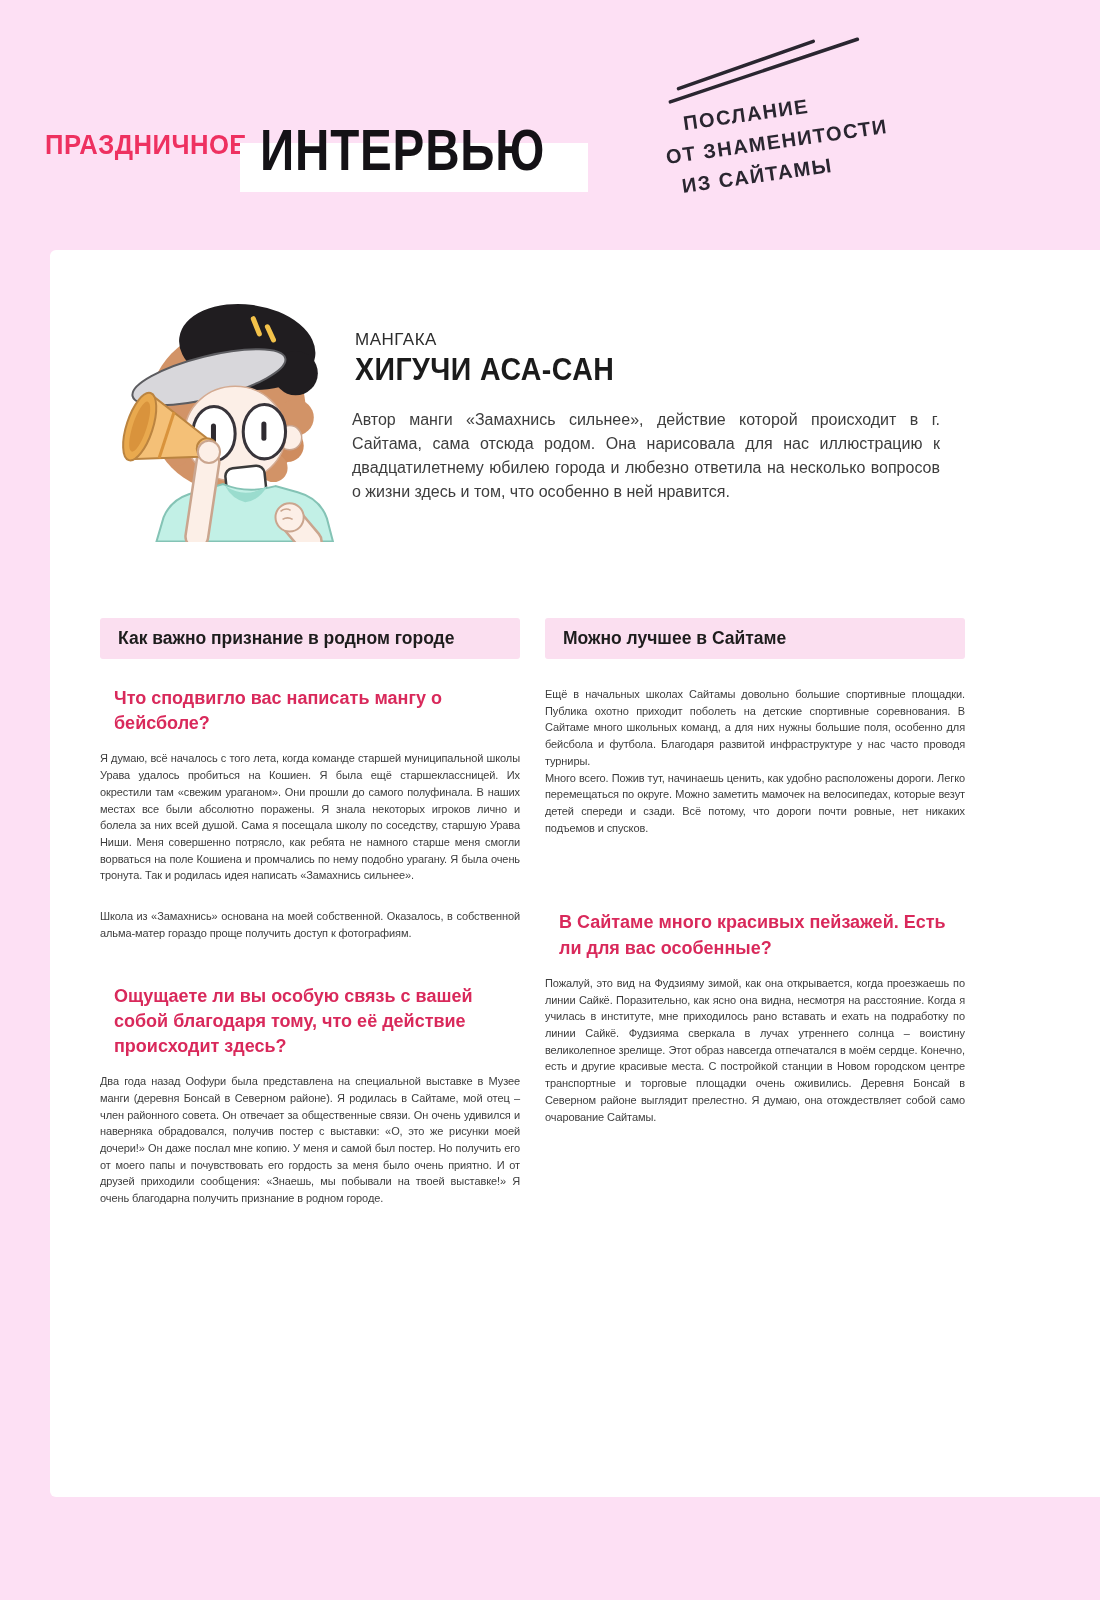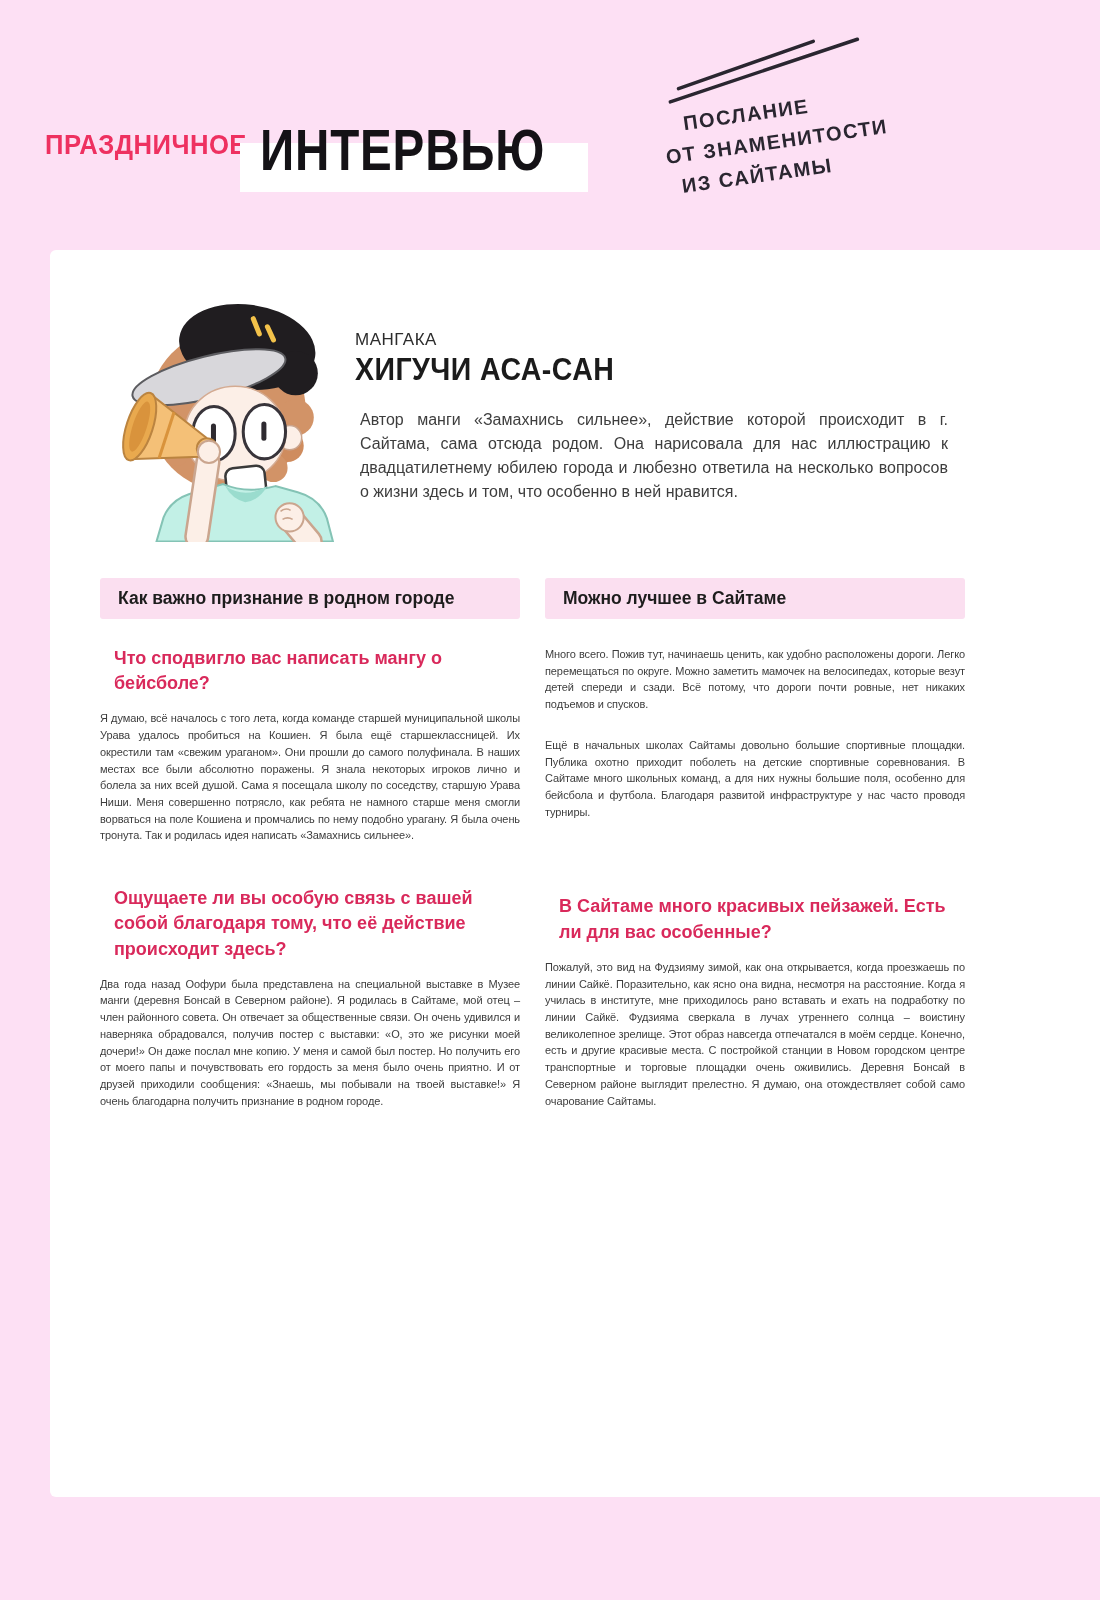--- a/index.html
+++ b/index.html
@@ -42,29 +42,29 @@
   .role{
     position:absolute;left:305px;top:80px;
     font-size:17px;font-weight:500;color:#2c2c2c;letter-spacing:.5px;
   }
   .name{
     position:absolute;left:305px;top:102px;
     font-size:31px;font-weight:800;color:#1b1b1b;
     transform:scaleX(.92);transform-origin:left top;letter-spacing:.5px;
   }
   .intro{
-    position:absolute;left:310px;top:158px;width:588px;
+    position:absolute;left:302px;top:158px;width:588px;
     font-size:16px;line-height:1.5;color:#3d3d3d;text-align:justify;
   }
   
   .columns{
     position:absolute;left:50px;top:328px;width:866px;
     display:flex;gap:25px;
   }
-  .col{width:420px;flex:0 0 420px;}
+  .col{width:420px;flex:0 0 420px;margin-top:40px;}
   .section-bar{
     box-sizing:border-box;height:41px;background:#fbdff0;border-radius:3px;
     display:flex;align-items:center;padding:0 18px;
     font-size:17.5px;font-weight:700;color:#1d1d1d;
     margin-bottom:27px;
   }
   .question{
     color:#d9295b;font-weight:700;font-size:18px;line-height:1.4;
     margin:0 0 14px 14px;
   }
@@ -151,26 +151,27 @@
   <div class="role">МАНГАКА</div>
   <div class="name">ХИГУЧИ АСА-САН</div>
   <div class="intro">Автор манги «Замахнись сильнее», действие которой происходит в г. Сайтама, сама отсюда родом. Она нарисовала для нас иллюстрацию к двадцатилетнему юбилею города и любезно ответила на несколько вопросов о жизни здесь и том, что особенно в ней нравится.</div>
 
   <div class="columns">
 
     <div class="col col-left">
       <div class="section-bar">Как важно признание в родном городе</div>
       <div class="question">Что сподвигло вас написать мангу о бейсболе?</div>
       <p class="answer">Я думаю, всё началось с того лета, когда команде старшей муниципальной школы Урава удалось пробиться на Кошиен. Я была ещё старшеклассницей. Их окрестили там «свежим ураганом». Они прошли до самого полуфинала. В наших местах все были абсолютно поражены. Я знала некоторых игроков лично и болела за них всей душой. Сама я посещала школу по соседству, старшую Урава Ниши. Меня совершенно потрясло, как ребята не намного старше меня смогли ворваться на поле Кошиена и промчались по нему подобно урагану. Я была очень тронута. Так и родилась идея написать «Замахнись сильнее».</p>
+      <p class="answer last">Школа из «Замахнись» основана на моей собственной. Оказалось, в собственной альма-матер гораздо проще получить доступ к фотографиям.</p>
       <div class="question q2">Ощущаете ли вы особую связь с вашей собой благодаря тому, что её действие происходит здесь?</div>
       <p class="answer last">Два года назад Оофури была представлена на специальной выставке в Музее манги (деревня Бонсай в Северном районе). Я родилась в Сайтаме, мой отец – член районного совета. Он отвечает за общественные связи. Он очень удивился и наверняка обрадовался, получив постер с выставки: «О, это же рисунки моей дочери!» Он даже послал мне копию. У меня и самой был постер. Но получить его от моего папы и почувствовать его гордость за меня было очень приятно. И от друзей приходили сообщения: «Знаешь, мы побывали на твоей выставке!» Я очень благодарна получить признание в родном городе.</p>
     </div>
 
     <div class="col col-right">
       <div class="section-bar">Можно лучшее в Сайтаме</div>
+      <p class="answer last">Ещё в начальных школах Сайтамы довольно большие спортивные площадки. Публика охотно приходит поболеть на детские спортивные соревнования. В Сайтаме много школьных команд, а для них нужны большие поля, особенно для бейсбола и футбола. Благодаря развитой инфраструктуре у нас часто проводя турниры.</p>
       <p class="answer">Много всего. Пожив тут, начинаешь ценить, как удобно расположены дороги. Легко перемещаться по округе. Можно заметить мамочек на велосипедах, которые везут детей спереди и сзади. Всё потому, что дороги почти ровные, нет никаких подъемов и спусков.</p>
-      <p class="answer last">Ещё в начальных школах Сайтамы довольно большие спортивные площадки. Публика охотно приходит поболеть на детские спортивные соревнования. В Сайтаме много школьных команд, а для них нужны большие поля, особенно для бейсбола и футбола. Благодаря развитой инфраструктуре у нас часто проводя турниры.</p>
       <div class="question q2">В Сайтаме много красивых пейзажей. Есть ли для вас особенные?</div>
       <p class="answer last">Пожалуй, это вид на Фудзияму зимой, как она открывается, когда проезжаешь по линии Сайкё. Поразительно, как ясно она видна, несмотря на расстояние. Когда я училась в институте, мне приходилось рано вставать и ехать на подработку по линии Сайкё. Фудзияма сверкала в лучах утреннего солнца – воистину великолепное зрелище. Этот образ навсегда отпечатался в моём сердце. Конечно, есть и другие красивые места. С постройкой станции в Новом городском центре транспортные и торговые площадки очень оживились. Деревня Бонсай в Северном районе выглядит прелестно. Я думаю, она отождествляет собой само очарование Сайтамы.</p>
     </div>
 
   </div>
 </div>
 
 </body></html>

